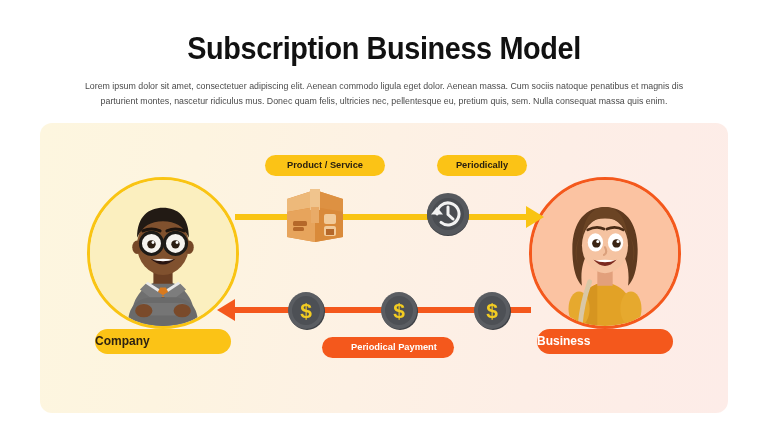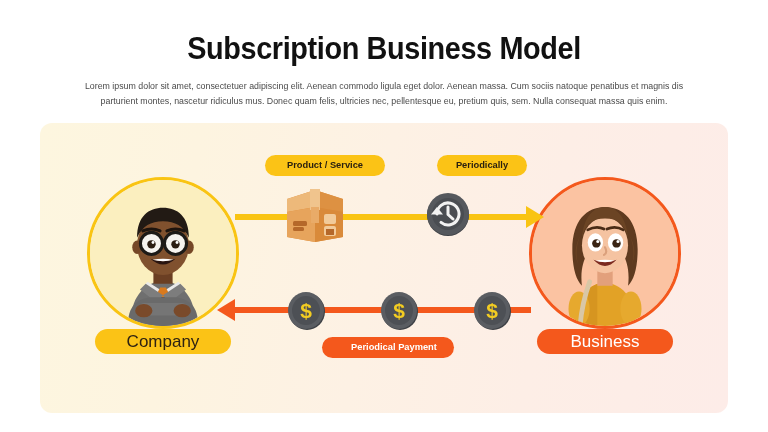--- a/index.html
+++ b/index.html
@@ -75,23 +75,23 @@
     border: 3.5px solid #f4581c;
   }
   .avatar svg { display: block; width: 100%; height: 100%; }
 
   
   .role-pill {
     position: absolute;
     height: 25px;
     line-height: 25px;
     border-radius: 13px;
-    text-align: center;
-    font-size: 17px;
-    font-weight: 400;
+    text-align: left;
+    font-size: 12px;
+    font-weight: 700;
     white-space: nowrap;
     z-index: 6;
   }
   .role-pill.company {
     left: 55px;
     top: 206px;
     width: 136px;
     background: #fbc316;
     color: #2e2212;
   }

